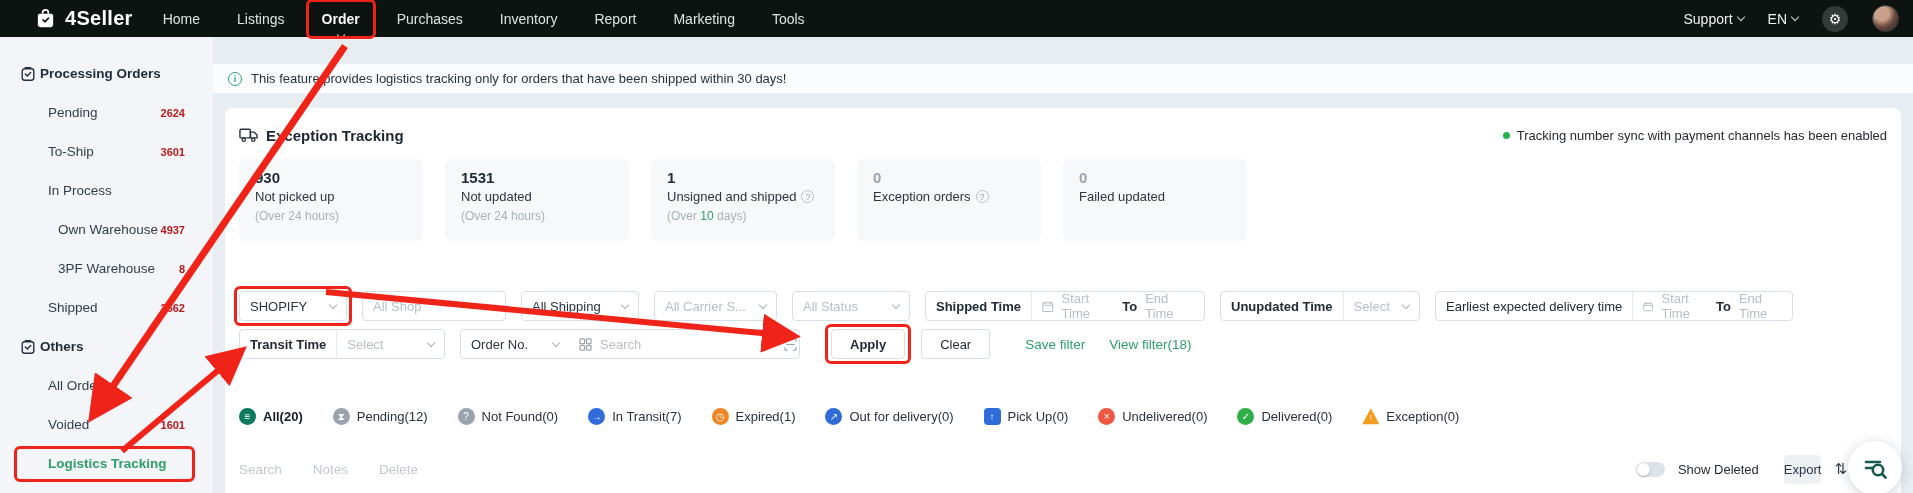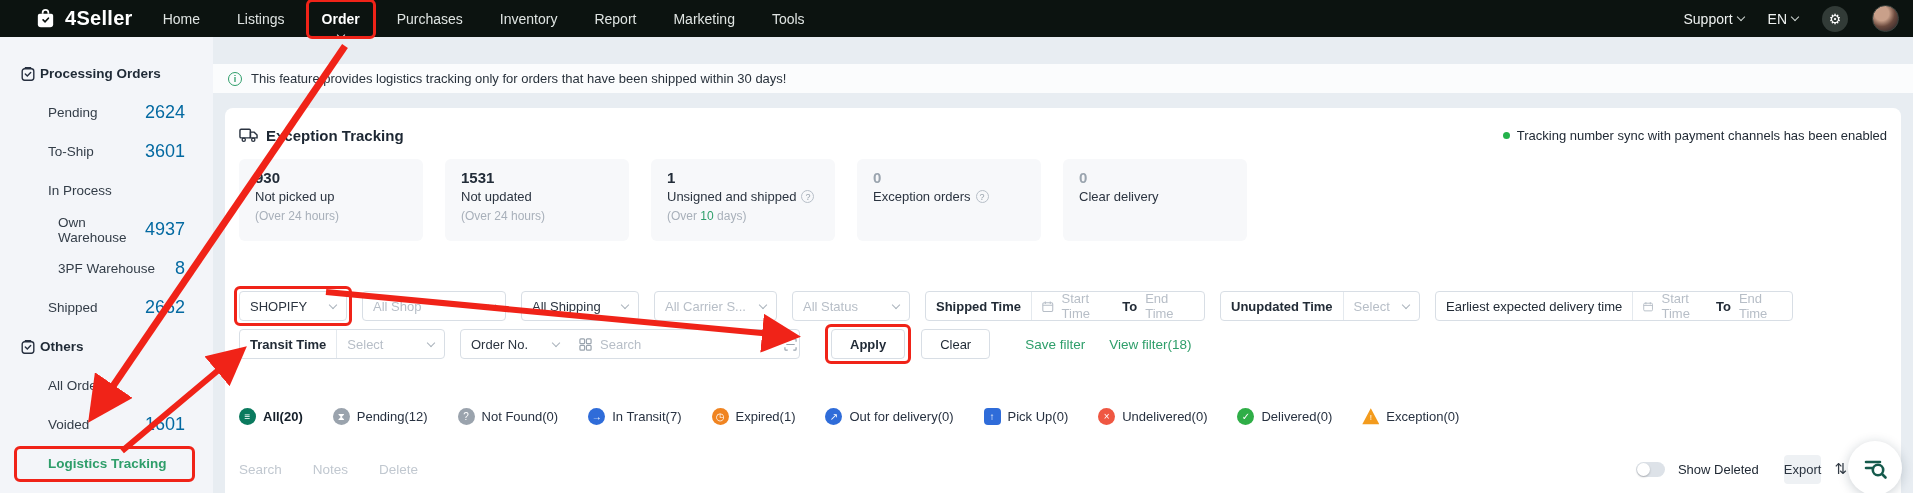--- a/index.html
+++ b/index.html
@@ -27,21 +27,21 @@
   #anno-apply { left:-7px; right:-7px; top:-6px; bottom:-6px; }
   #anno-logistics { left:14px; right:18px; top:2px; bottom:1px; }
   .anno-svg { position:absolute; inset:0; z-index:50; pointer-events:none; }
 
   
   .sidebar { position:absolute; top:37px; left:0; bottom:0; width:213px; background:#f3f5f9; z-index:5; }
   .side-list { list-style:none; padding-top:17px; }
   .side-item { height:39px; display:flex; align-items:center; font-size:13.5px; color:#333d48; padding:0 28px 0 48px; cursor:pointer; position:relative; }
   .side-item.section { padding-left:20px; font-weight:700; color:#1f2a36; gap:4px; font-size:13.5px; }
   .side-item.indent { padding-left:58px; }
-  .side-item .count { margin-left:auto; color:#0369a1; font-size:18px; }
+  .side-item .count { margin-left:auto; color:#b91c1c; font-size:11px;font-weight:bold; }
   .side-item.active { color:#2e9e6a; font-weight:600; }
 
   
   .main { position:absolute; left:213px; top:37px; right:0; bottom:0; }
   .banner { margin-top:27px; height:29px; background:#fbfcfd; display:flex; align-items:center; padding-left:15px; gap:9px; font-size:13px; color:#29323c; }
   .info-ic { width:14px; height:14px; border:1px solid #2e9e6a; border-radius:50%; color:#2e9e6a; font-size:9px; display:flex; align-items:center; justify-content:center; font-weight:700; flex:0 0 auto; }
   .card { position:absolute; left:12px; right:12px; top:71px; bottom:0; background:#fff; border-radius:8px 8px 0 0; padding:0 14px; }
 
   .head-row { display:flex; align-items:center; margin-top:16px; height:22px; }
   .page-title { font-size:15px; font-weight:700; color:#1d2733; margin-left:8px; }
@@ -234,21 +234,21 @@
         </div>
         <div class="statcard">
           <div class="stat-val muted">0</div>
           <div class="stat-label">
             <span>Exception orders</span>
             <span class="help">?</span>
           </div>
         </div>
         <div class="statcard">
           <div class="stat-val muted">0</div>
-          <div class="stat-label">Clear delivery</div>
+          <div class="stat-label">Failed updated</div>
         </div>
       </div>
 
       <div class="filter-row">
         <div class="sel" style="width:108px">
           <span>SHOPIFY</span>
           <span class="chev"></span>
           <span class="anno-box" id="anno-shopify"></span>
         </div>
         <div class="sel" style="width:144px">

